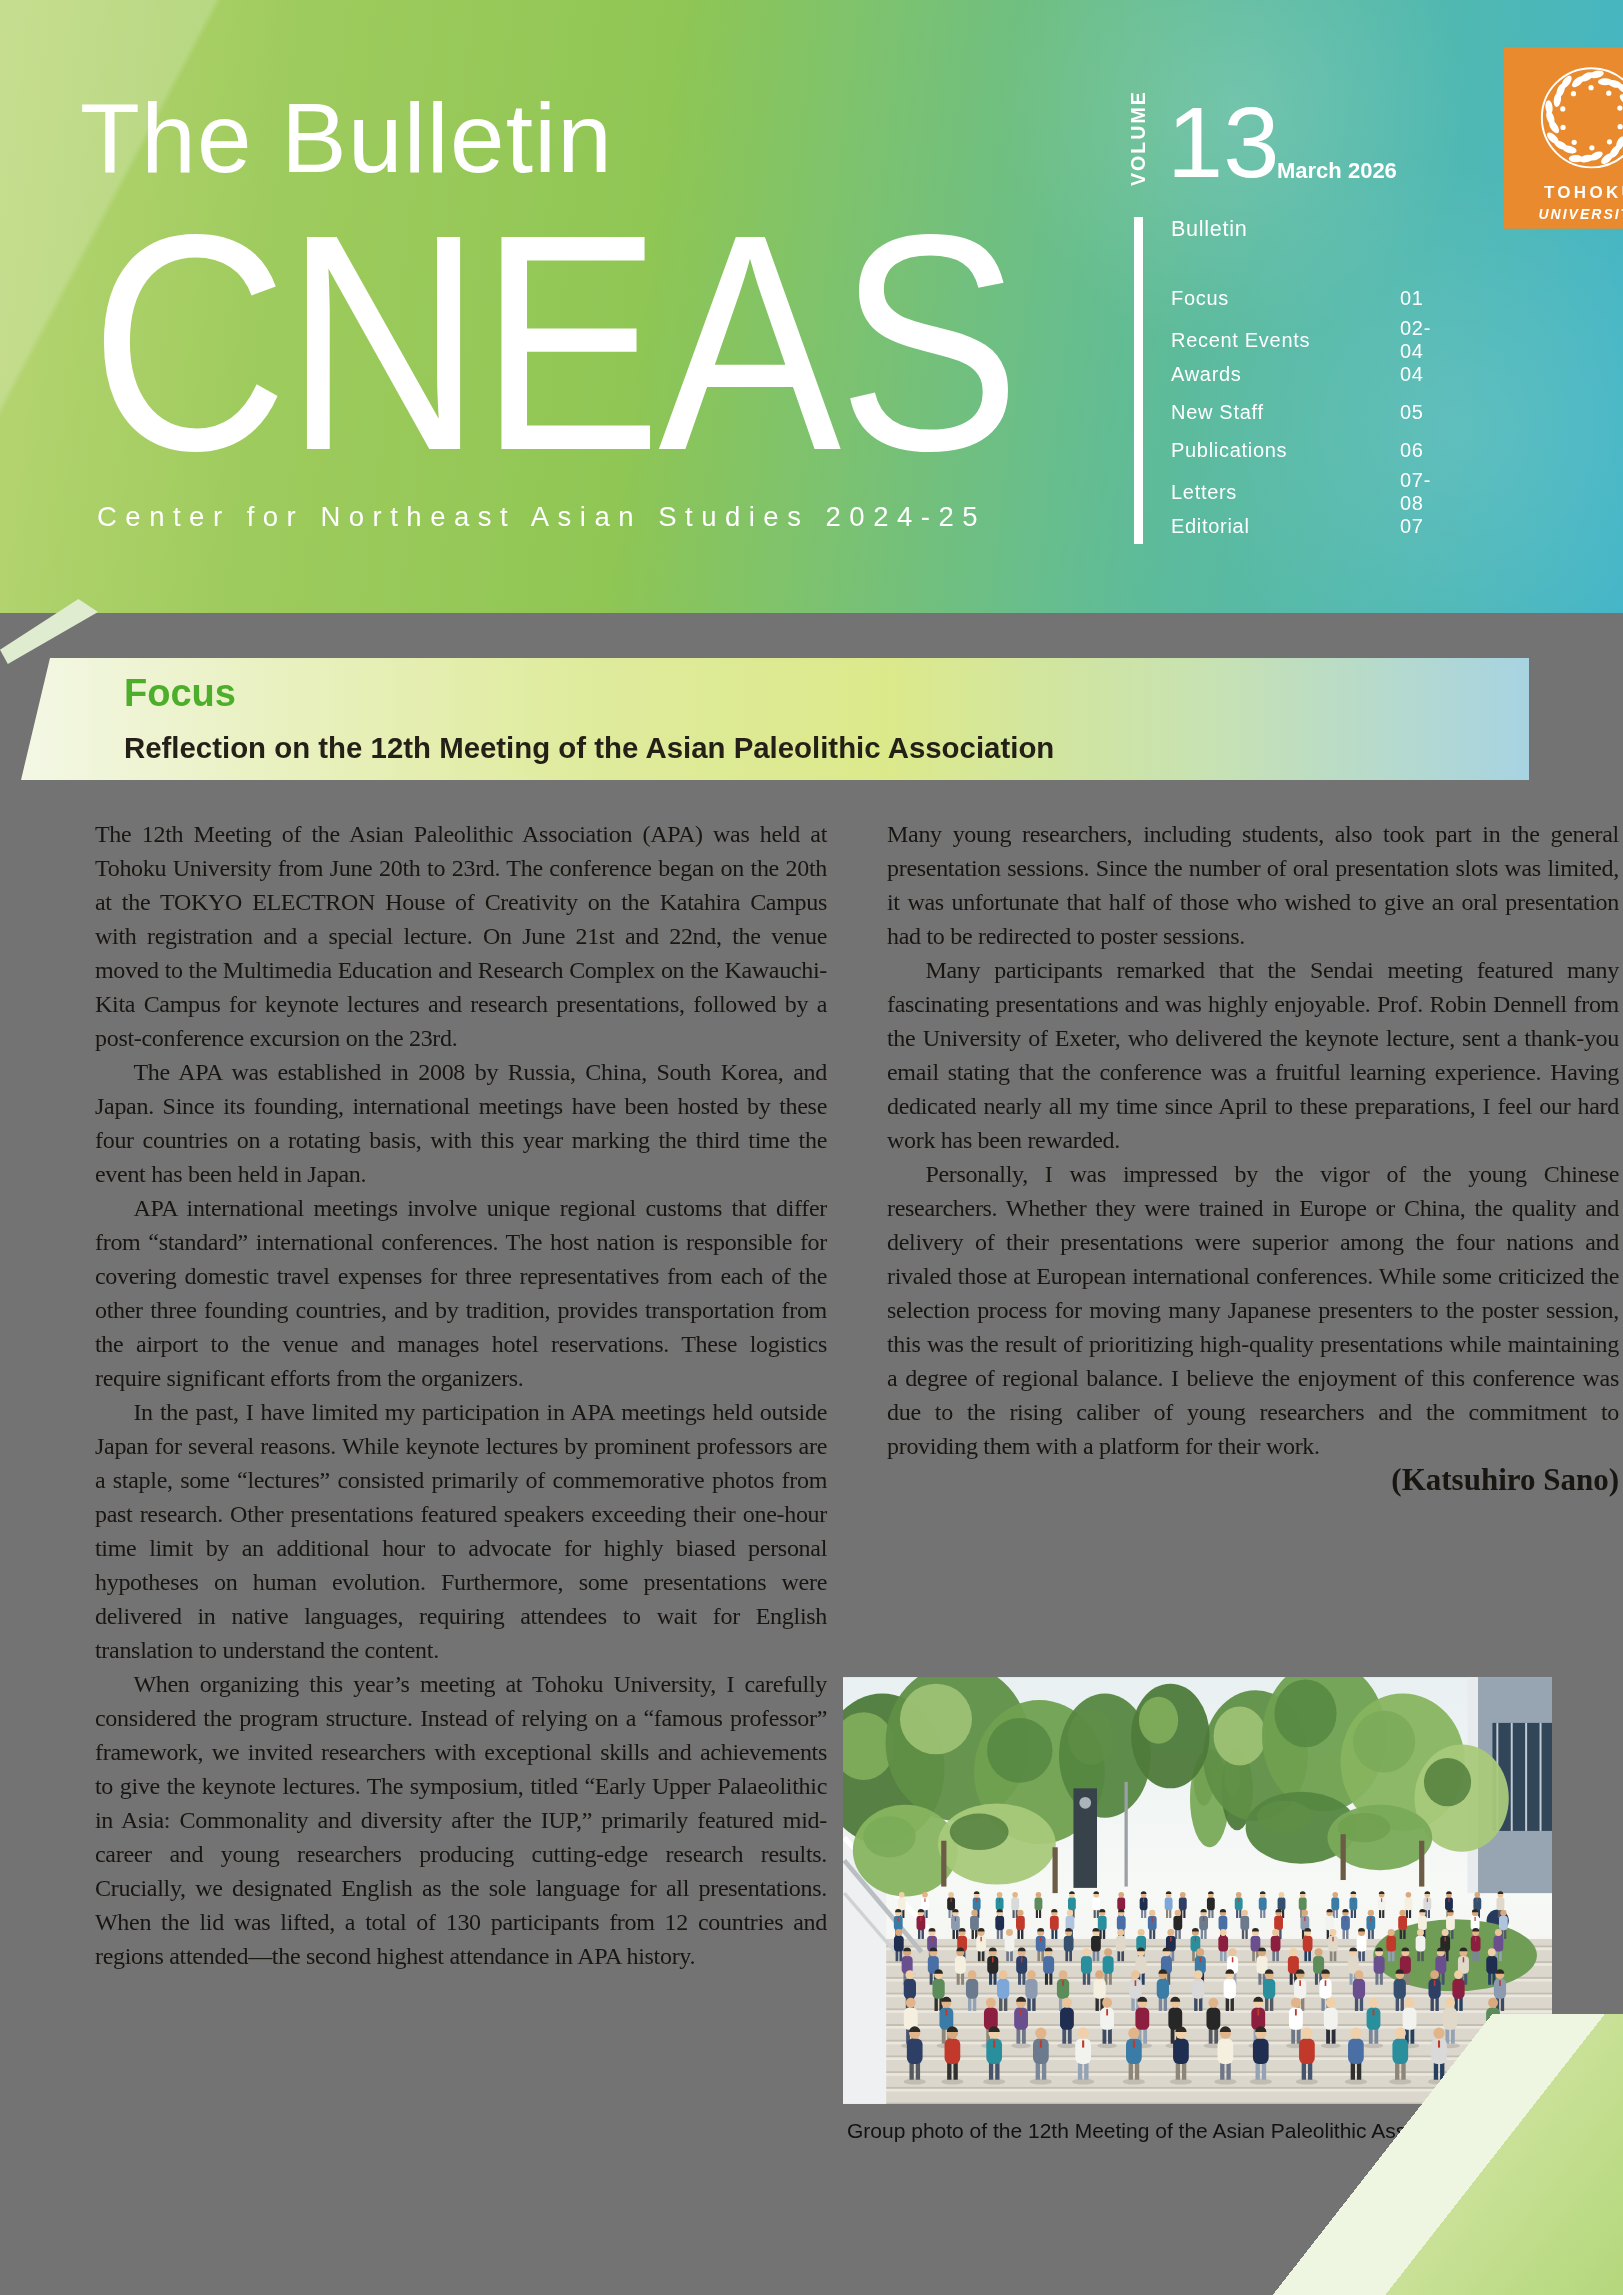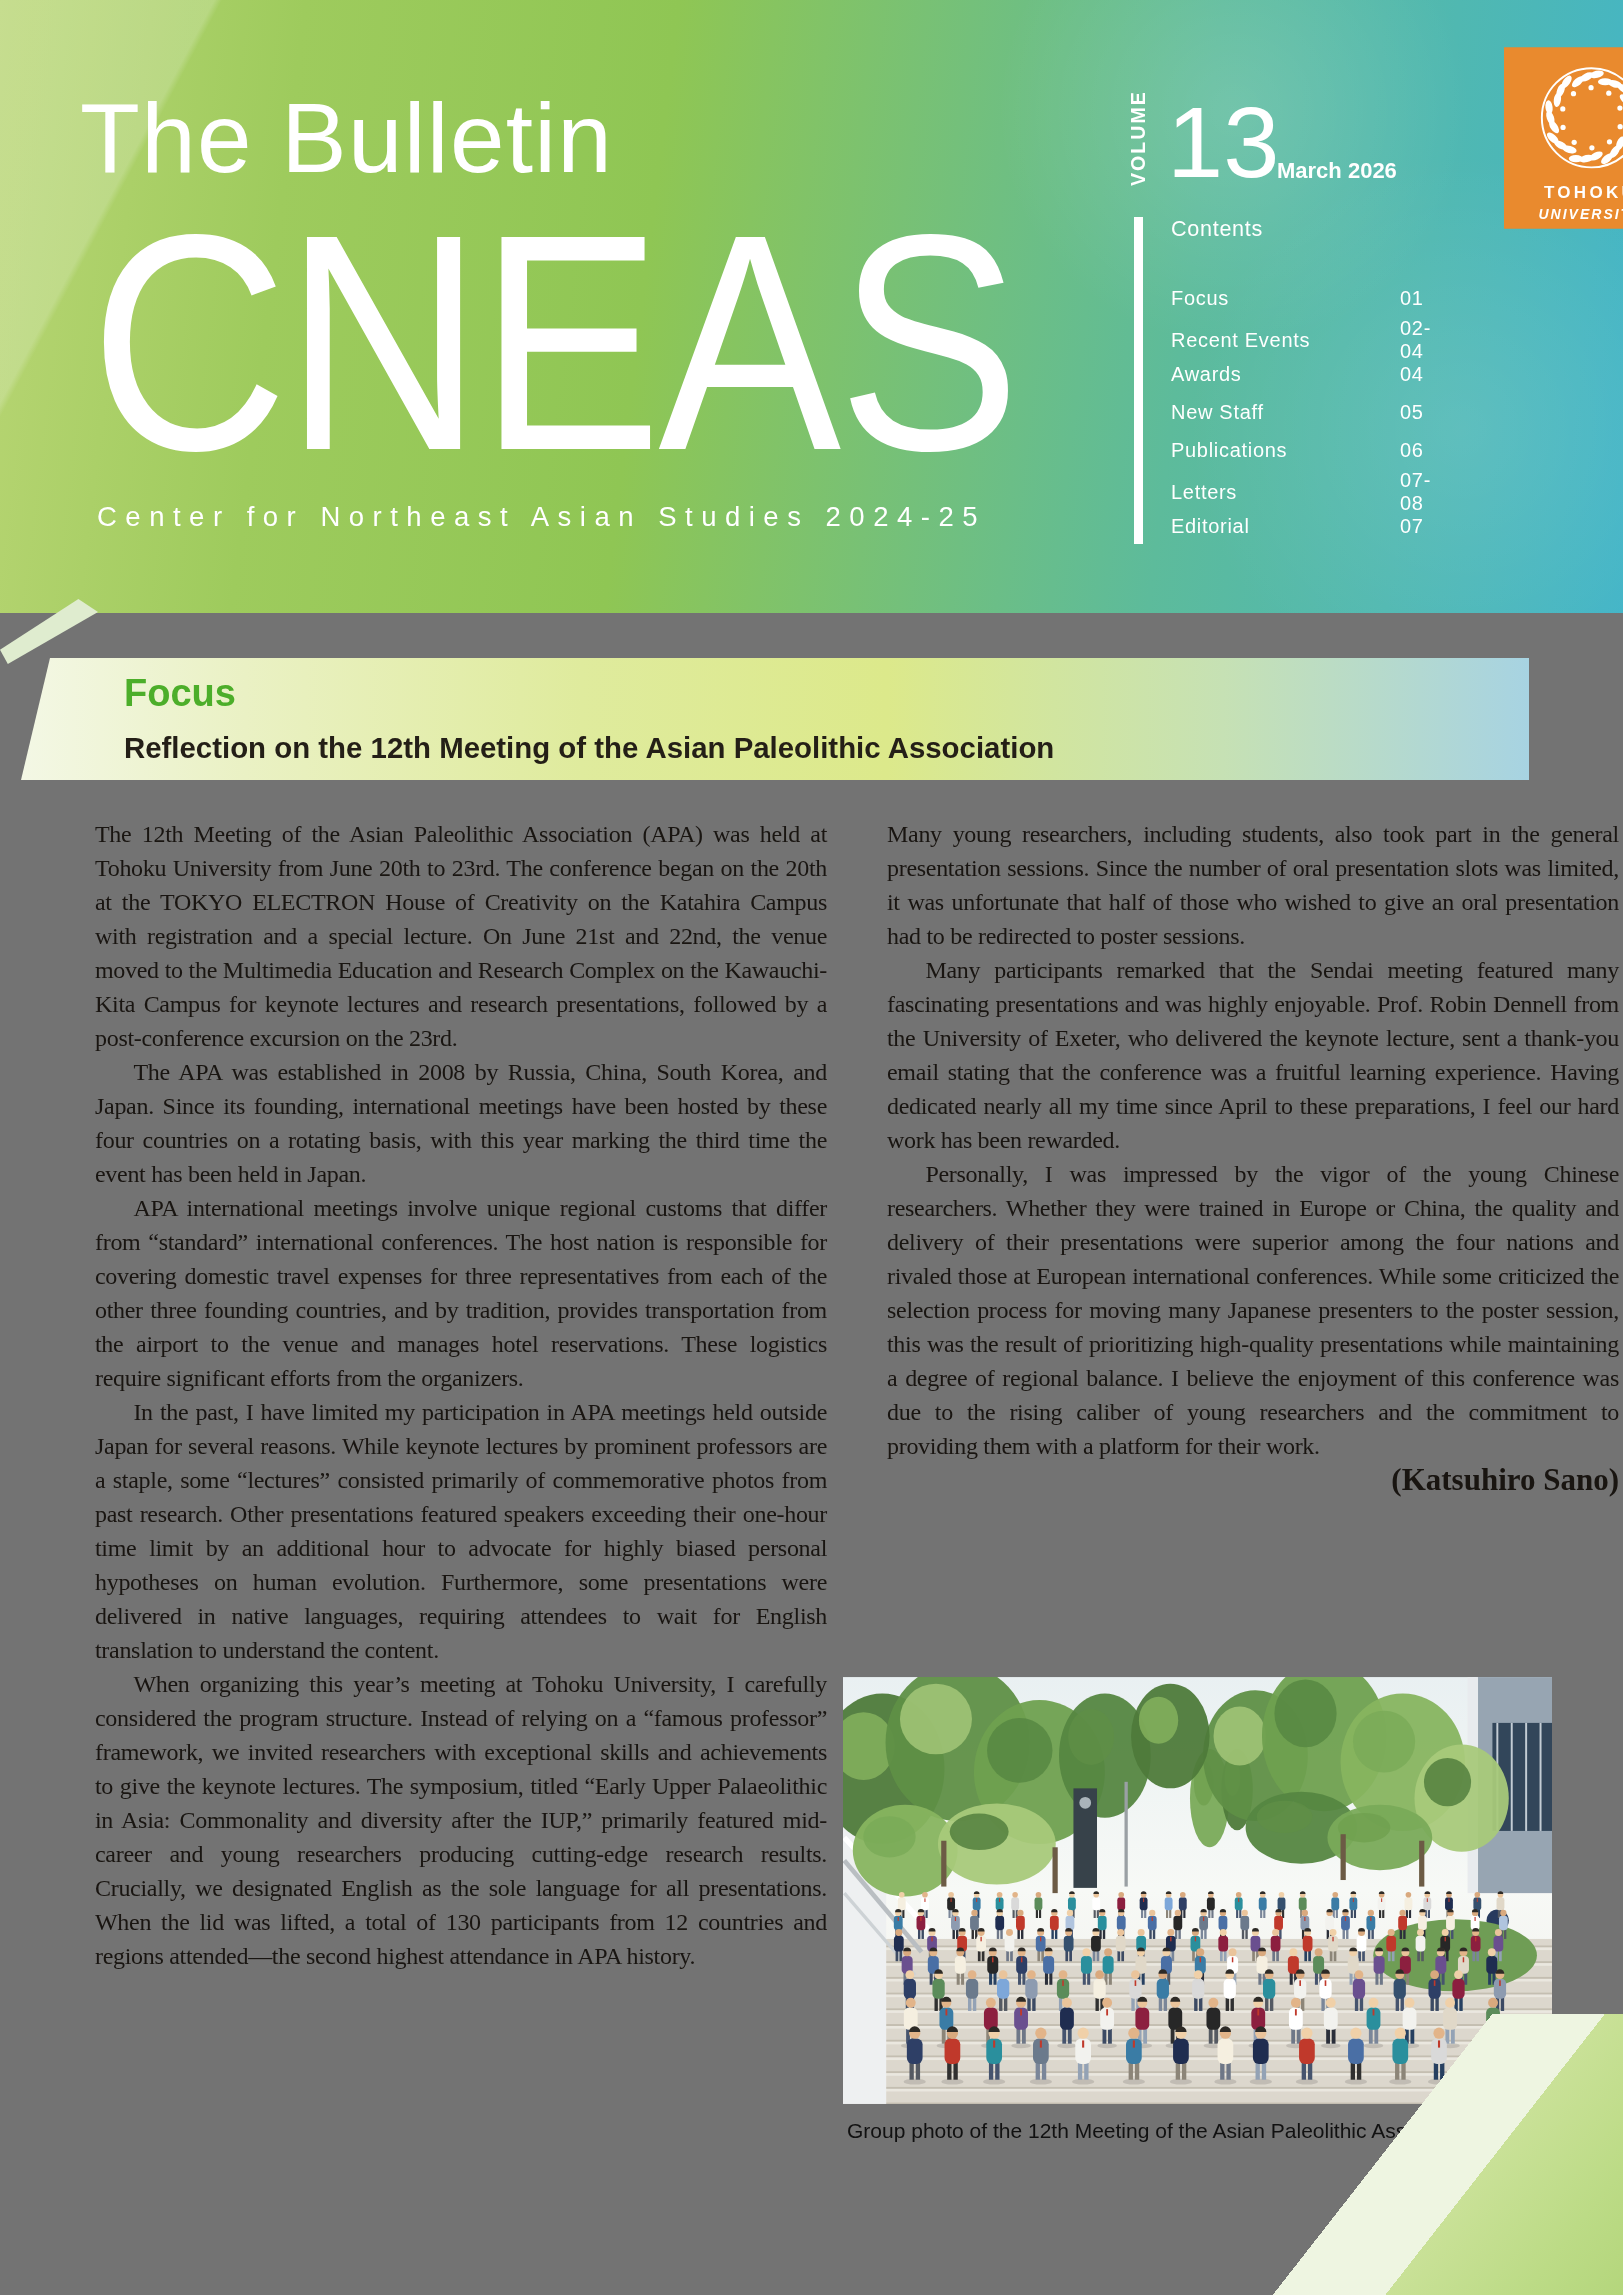--- a/index.html
+++ b/index.html
@@ -122,21 +122,21 @@
             <circle cx="133.348695556769" cy="62.00461107325836" r="4" fill="#fff"></circle>
             <circle cx="160.50849492150945" cy="70.40612154889699" r="4" fill="#fff"></circle>
             <circle cx="177.54295021683728" cy="93.16721582392472" r="4" fill="#fff"></circle>
           </g>
       </svg>
       <div class="logo-org">TOHOKU</div>
       <div class="logo-org-sub">UNIVERSITY</div>
     </div>
 
     <div class="contents-bar"></div>
-    <div class="contents-heading">Contents</div>
+    <div class="contents-heading">Bulletin</div>
     <div class="contents-list" id="contents-list">
         <div class="contents-row">
           <span>Focus</span>
           <span>01</span>
         </div>
         <div class="contents-row">
           <span>Recent Events</span>
           <span>02-04</span>
         </div>
         <div class="contents-row">

